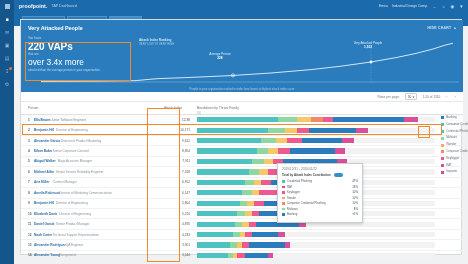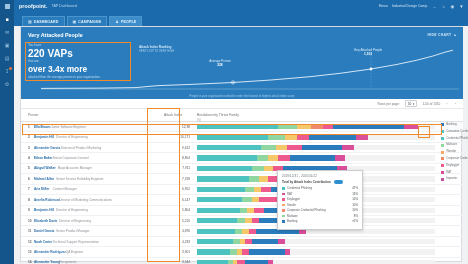--- a/index.html
+++ b/index.html
@@ -42,34 +42,34 @@
   .tab {
     height:10px; padding:0 5px; background:#2a7cbd; border:0.4px solid #4a95cc; border-bottom:none;
     display:flex; align-items:center; gap:2px; border-radius:1px 1px 0 0;
   }
   .tab.active { background:#3d8dcb; }
   .tab-ico { font-size:4px; color:#d7e9f7; }
   .tab-lbl { font-size:3.6px; color:#e3f0fa; font-weight:bold; letter-spacing:.15px; }
 
   
   .card {
-    position:absolute; left:20px; top:26px; width:442px; height:236px;
+    position:absolute; left:20px; top:19px; width:442px; height:236px;
     background:#ffffff; border:0.4px solid #d8dadd;
   }
 
   
   .hero {
     position:absolute; left:0; top:0; width:442px; height:72px;
     background:#2a7cbd; overflow:hidden;
   }
   .hero-title { position:absolute; left:7px; top:5px; font-size:5.4px; color:#ffffff; font-weight:bold; }
   .hero-stat { position:absolute; left:7px; top:16px; width:94px; }
   .stat-kicker { font-size:3.2px; color:#bcdcf2; margin-bottom:1px; }
   .stat-big { font-size:10px; color:#ffffff; font-weight:bold; line-height:11px; }
-  .stat-big2 { font-size:8.4px; color:#ffffff; font-weight:bold; line-height:10px; }
+  .stat-big2 { font-size:8.4px; color:#ffffff; font-weight:normal; line-height:10px; }
   .stat-note { font-size:3px; color:#b9daf0; margin-top:1px; line-height:4px; }
 
   .hide-chart {
     position:absolute; right:6px; top:6px; font-size:3.4px; color:#cfe6f7; font-weight:bold;
     letter-spacing:.3px; display:flex; align-items:center; gap:2px;
   }
   .hide-chart .chev { font-size:3.4px; }
 
   .axis-note { position:absolute; left:118px; top:18px; font-size:3.2px; color:#cfe6f7; font-weight:bold; line-height:4px;}
   .axis-note span { display:block; font-weight:normal; color:#a8cfea; font-size:2.8px; }

